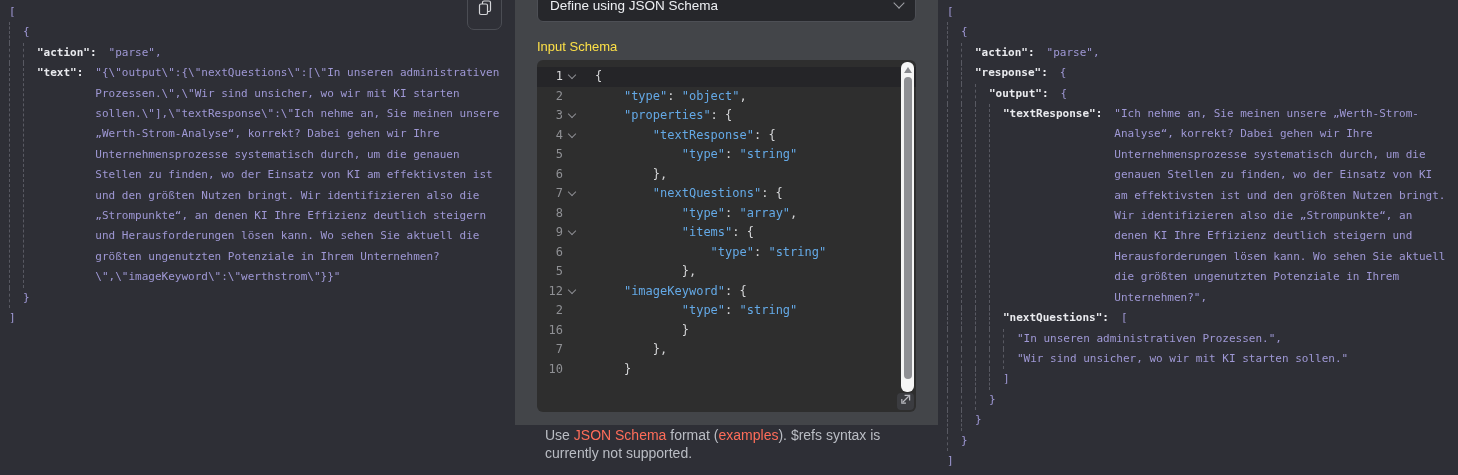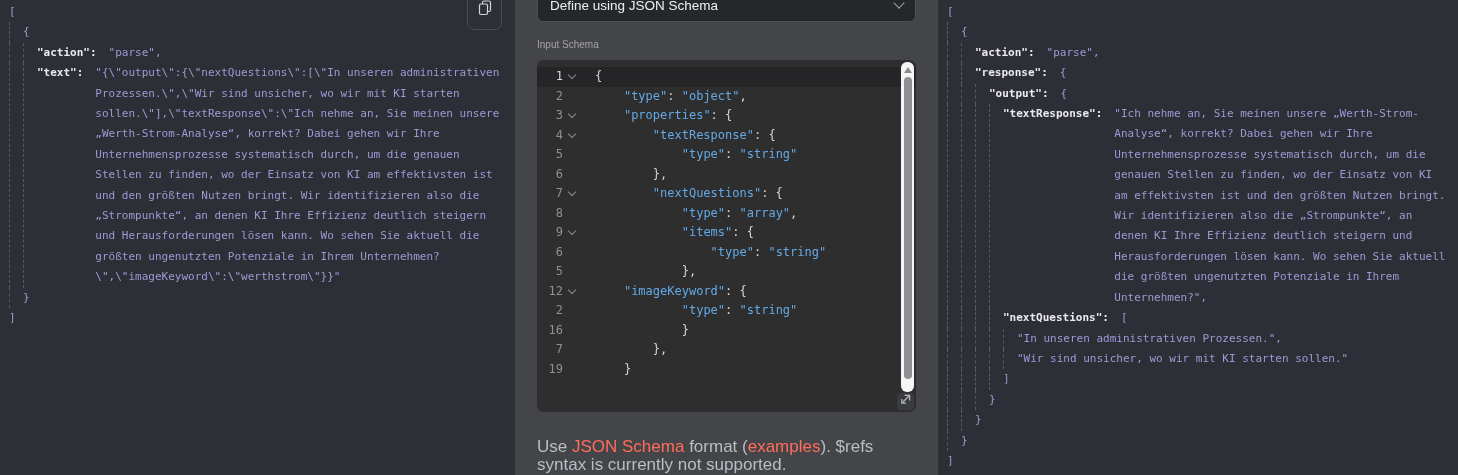--- a/index.html
+++ b/index.html
@@ -24,33 +24,33 @@
   .jval{flex:1 1 auto;min-width:0;color:#9f98d5;white-space:pre-wrap;overflow-wrap:break-word;word-break:break-word;}
   .jbr{color:#9f98d5;white-space:pre;}
   
   .copy-btn{
     position:absolute;top:-8px;right:13px;width:35px;height:38px;
     border:1px solid #4b4d54;border-radius:7px;background:#2f3037;
     display:flex;align-items:flex-end;justify-content:center;
     padding-bottom:6px;box-sizing:border-box;cursor:pointer;
   }
   
-  .panel-mid{position:absolute;left:515px;top:0;width:423px;height:475px;background:#434549;}
+  .panel-mid{position:absolute;left:515px;top:0;width:423px;height:425px;background:#434549;}
   .dropdown{
     position:absolute;left:22px;top:-12px;width:379px;height:34px;
     background:#26272b;border:1px solid #4d4f55;border-radius:6px;
     display:flex;align-items:center;padding:0 12px;box-sizing:border-box;
     color:#eef0f3;font-size:13.5px;cursor:pointer;
   }
   .chev{
     display:inline-block;width:7px;height:7px;margin-left:auto;margin-top:-4px;
     border-right:1.6px solid #9fa1a7;border-bottom:1.6px solid #9fa1a7;
     transform:rotate(45deg);
   }
-  .schema-label{position:absolute;left:22px;top:39px;font-size:10px;color:#a3a3a3;}
+  .schema-label{position:absolute;left:22px;top:39px;font-size:13px;color:#fde047;}
   .editor{
     position:absolute;left:22px;top:60px;width:379px;height:352px;
     background:#2e2e2e;border-radius:6px;overflow:hidden;
     font-family:"DejaVu Sans Mono", monospace;font-size:12px;line-height:19.5px;
     padding-top:7px;box-sizing:border-box;
   }
   .eline{display:flex;align-items:stretch;}
   .eline.active{background:#252528;}
   .enum{flex:0 0 26px;text-align:right;color:#8f9094;user-select:none;}
   .eline.active .enum{color:#d8d8da;}
@@ -72,21 +72,21 @@
     border-bottom:6px solid #8a8b8f;
   }
   .scroll-thumb{
     position:absolute;top:15px;left:2.5px;width:8px;height:302px;
     background:#8f9094;border-radius:4px;cursor:grab;
   }
   .expand-btn{
     position:absolute;right:2px;bottom:2px;width:17px;height:17px;
     background:#3b3c40;border-radius:4px;display:flex;align-items:center;justify-content:center;cursor:pointer;
   }
-  .hint{position:absolute;left:22px;top:426px;width:368px;font-size:17px;line-height:18px;color:#babdc4;margin-top:12px;}
+  .hint{position:absolute;left:30px;top:426px;width:368px;font-size:14px;line-height:18px;color:#babdc4;}
   .hlink{color:#ff6d5a;text-decoration:none;cursor:pointer;}
 </style>
 </head>
 <body>
 
 <div class="json-panel panel-left">
   <div id="left-lines">
       <div class="jline">
         <span class="jbr">[</span>
       </div>
@@ -214,21 +214,21 @@
           <span class="enum">16</span>
           <span class="efold"></span>
           <span class="ecode"><span>            }</span></span>
         </div>
         <div class="eline">
           <span class="enum">7</span>
           <span class="efold"></span>
           <span class="ecode"><span>        },</span></span>
         </div>
         <div class="eline">
-          <span class="enum">19</span>
+          <span class="enum">10</span>
           <span class="efold"></span>
           <span class="ecode"><span>    }</span></span>
         </div>
       </div>
     <div class="scroll-track">
       <span class="scroll-arrow"></span>
       <span class="scroll-thumb"></span>
     </div>
     <div class="expand-btn">
       <span>

